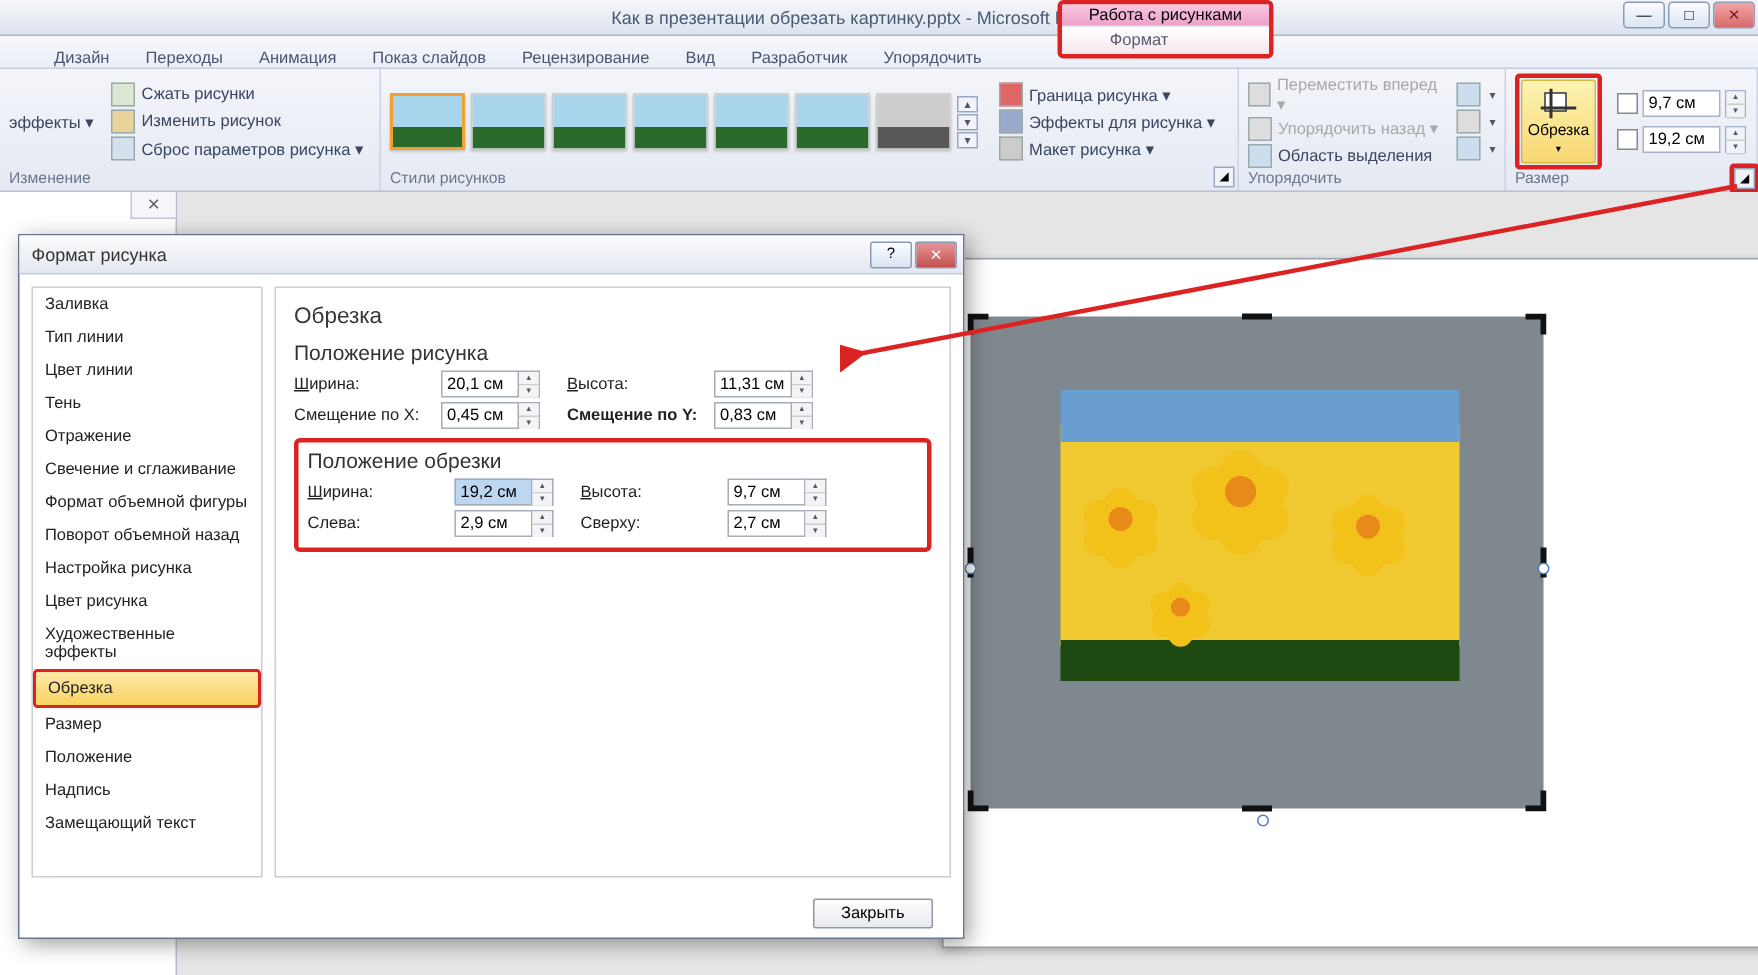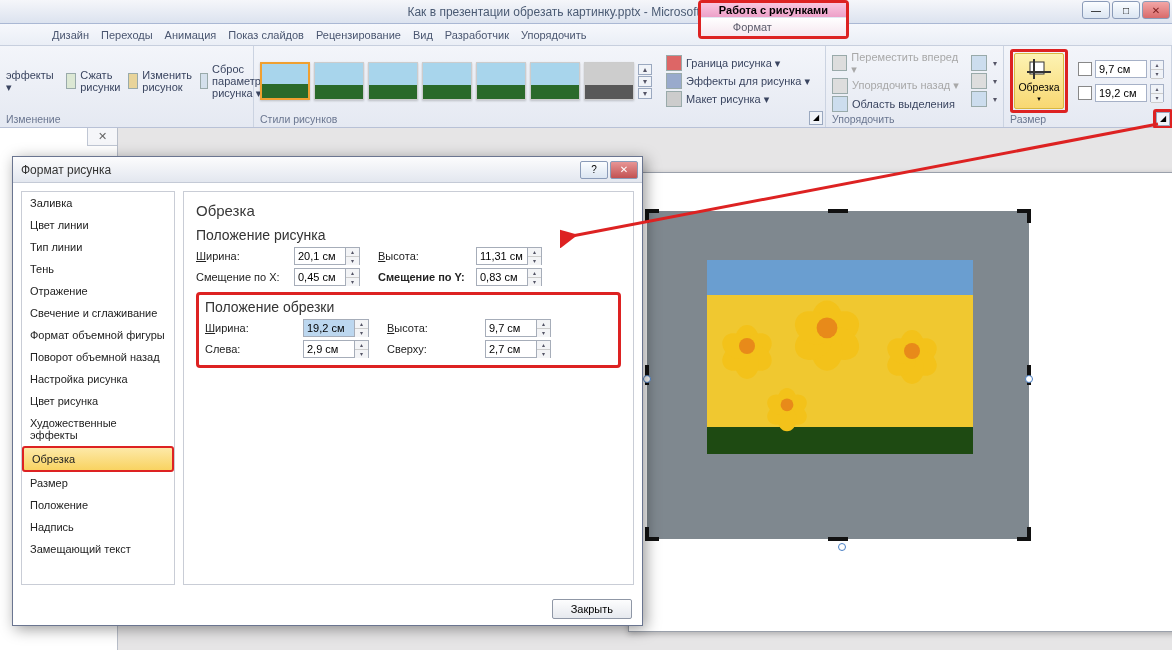--- a/index.html
+++ b/index.html
@@ -7,35 +7,35 @@
 
 
 .titlebar{height:24px;background:linear-gradient(#f5f6fa,#dce3ef);display:flex;align-items:center;padding:0 4px;border-bottom:1px solid #aab8d4;position:relative;}
 .title-text{position:absolute;left:50%;transform:translateX(-50%);color:#4a5a73;font-size:12px;}
 .win-controls{position:absolute;right:2px;top:1px;display:flex;gap:2px;}
 .win-btn{width:28px;height:18px;border:1px solid #8a9bb8;border-radius:3px;display:flex;align-items:center;justify-content:center;background:linear-gradient(#fbfdff,#dbe5f2);font-size:10px;}
 .win-btn.close{background:linear-gradient(#f2a6a6,#d96b6b);color:#7a1c1c;}
 
 
 .context-tab-wrap{position:absolute;right:323px;top:0px;border:3px solid #d22;border-radius:4px;z-index:5;}
-.context-tab{background:linear-gradient(#f9c7e0,#eda0c8);padding:1px 18px;text-align:center;font-weight:bold;}
+.context-tab{background:linear-gradient(#f9c7e0,#eda0c8);padding:1px 18px;text-align:center;}
 .context-tab-bot{background:linear-gradient(#fff,#f6e6ef);padding:3px 32px;margin-top:1px;color:#5a5a6a;}
 
 
-.ribbon-tabs{height:22px;background:linear-gradient(#f6f8fc,#eaeef6);display:flex;align-items:center;padding-left:52px;gap:12px;border-bottom:1px solid #c7cfde;}
+.ribbon-tabs{height:22px;background:linear-gradient(#f6f8fc,#eaeef6);display:flex;align-items:flex-end;padding-left:36px;gap:24px;border-bottom:1px solid #c7cfde;}
 .rtab{color:#4a5670;cursor:pointer;}
 
 
 .ribbon{height:82px;background:linear-gradient(#f3f5fa,#e5e9f2);display:flex;border-bottom:1px solid #b8c1d6;}
 .rgroup{border-right:1px solid #cbd3e1;padding:3px 6px 0px 6px;display:flex;flex-direction:column;justify-content:space-between;position:relative;}
 .rgroup-label{text-align:left;color:#6a7690;font-size:10.5px;padding-bottom:2px;}
 .rgroup-body{flex:1;display:flex;align-items:center;gap:6px;}
 
 
-.vlist{display:flex;flex-direction:row;gap:2px;}
+.vlist{display:flex;flex-direction:column;gap:2px;}
 .vlist div{display:flex;align-items:center;gap:4px;color:#3a4560;cursor:pointer;}
 .sicon{width:16px;height:16px;display:inline-block;border:1px solid #9aa;background:#dce8d4;}
 
 
 .gallery{display:flex;gap:4px;align-items:center;}
 .thumb{width:50px;height:38px;border:1px solid #ccc;background:linear-gradient(#a8d5ec 60%,#2a6a2a 60%);position:relative;box-shadow:0 1px 2px rgba(0,0,0,.2);}
 .thumb.sel{border:2px solid #f0a030;}
 .thumb.bw{filter:grayscale(1);}
 .gal-exp{width:14px;display:flex;flex-direction:column;gap:1px;}
 .gal-exp div{height:11px;border:1px solid #9aa8bf;background:#f0f3f8;font-size:8px;text-align:center;line-height:9px;color:#556;}
@@ -90,21 +90,21 @@
 .frow{display:flex;align-items:center;gap:8px;margin:3px 0;}
 .flabel{width:90px;color:#222;}
 .flabel.u::first-letter{text-decoration:underline;}
 .fspin{display:flex;align-items:center;}
 .fspin input{width:52px;height:18px;border:1px solid #a6adb9;padding:0 3px;font-size:11px;}
 .fspin input.hl{background:#bcd7ef;}
 .fspin .spn{width:14px;height:18px;border:1px solid #a6adb9;border-left:none;display:flex;flex-direction:column;}
 .fspin .spn div{flex:1;background:#f3f4f6;font-size:6px;text-align:center;line-height:8px;color:#556;}
 .fspin .spn div:first-child{border-bottom:1px solid #ccc;}
 .crop-sect{border:3px solid #d22;border-radius:4px;padding:4px 6px;margin-top:6px;}
-.dlg-foot{padding:6px 10px;display:flex;justify-content:flex-end;border-top:0;}
+.dlg-foot{padding:6px 20px;display:flex;justify-content:flex-end;border-top:0;}
 .dlg-close-btn{padding:3px 18px;border:1px solid #8f97a6;background:linear-gradient(#fdfdfe,#e6e9ee);border-radius:2px;cursor:pointer;}
 
 
 .arrow{position:absolute;z-index:30;pointer-events:none;}
 
 
 .flower{position:absolute;width:60px;height:60px;}
 .petal{position:absolute;width:24px;height:30px;background:#f3c21a;border-radius:50% 50% 50% 50%;left:18px;top:15px;transform-origin:50% 90%;}
 .center{position:absolute;width:16px;height:16px;background:#e88a1a;border-radius:50%;left:22px;top:28px;}
 </style>
@@ -352,22 +352,22 @@
   <div class="dlg-title">
     <span>Формат рисунка</span>
     <div class="dlg-tbtns">
       <div class="dlg-tbtn">?</div>
       <div class="dlg-tbtn close">✕</div>
     </div>
   </div>
   <div class="dlg-body">
     <div class="dlg-nav">
       <div>Заливка</div>
+      <div>Тип линии</div>
       <div>Цвет линии</div>
-      <div>Тип линии</div>
       <div>Тень</div>
       <div>Отражение</div>
       <div>Свечение и сглаживание</div>
       <div>Формат объемной фигуры</div>
       <div>Поворот объемной назад</div>
       <div>Настройка рисунка</div>
       <div>Цвет рисунка</div>
       <div>Художественные эффекты</div>
       <div class="sel">Обрезка</div>
       <div>Размер</div>

